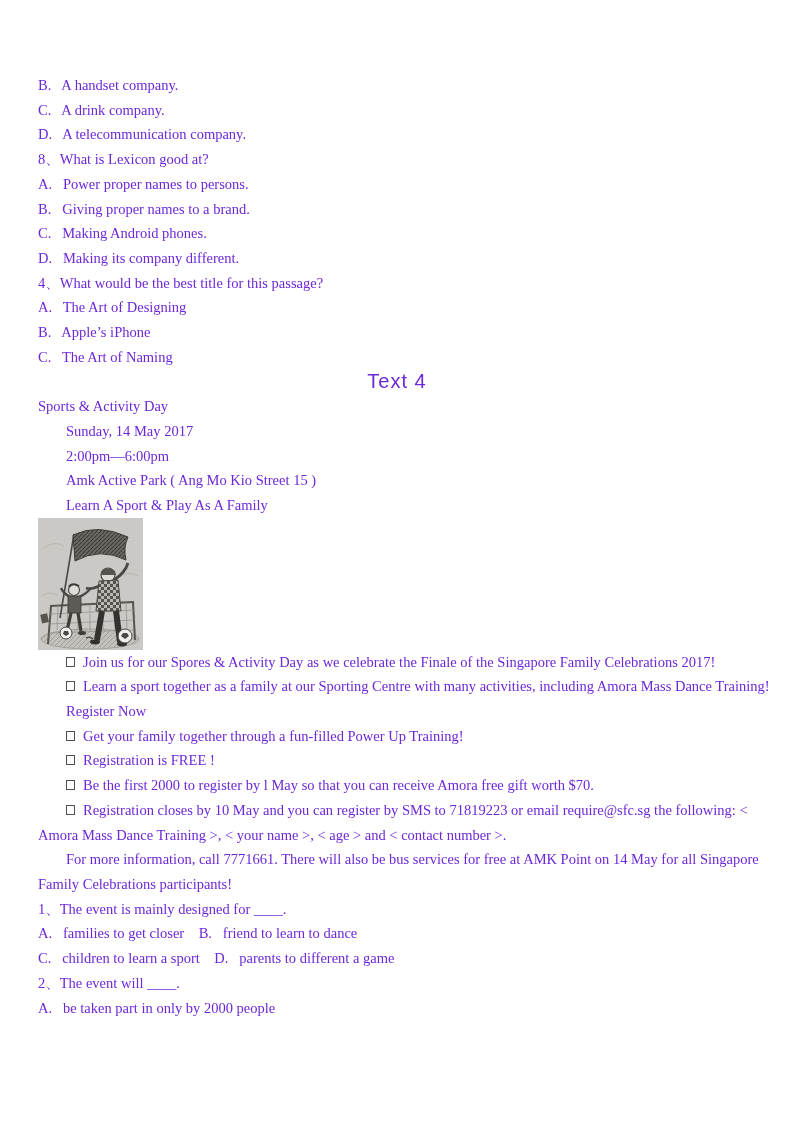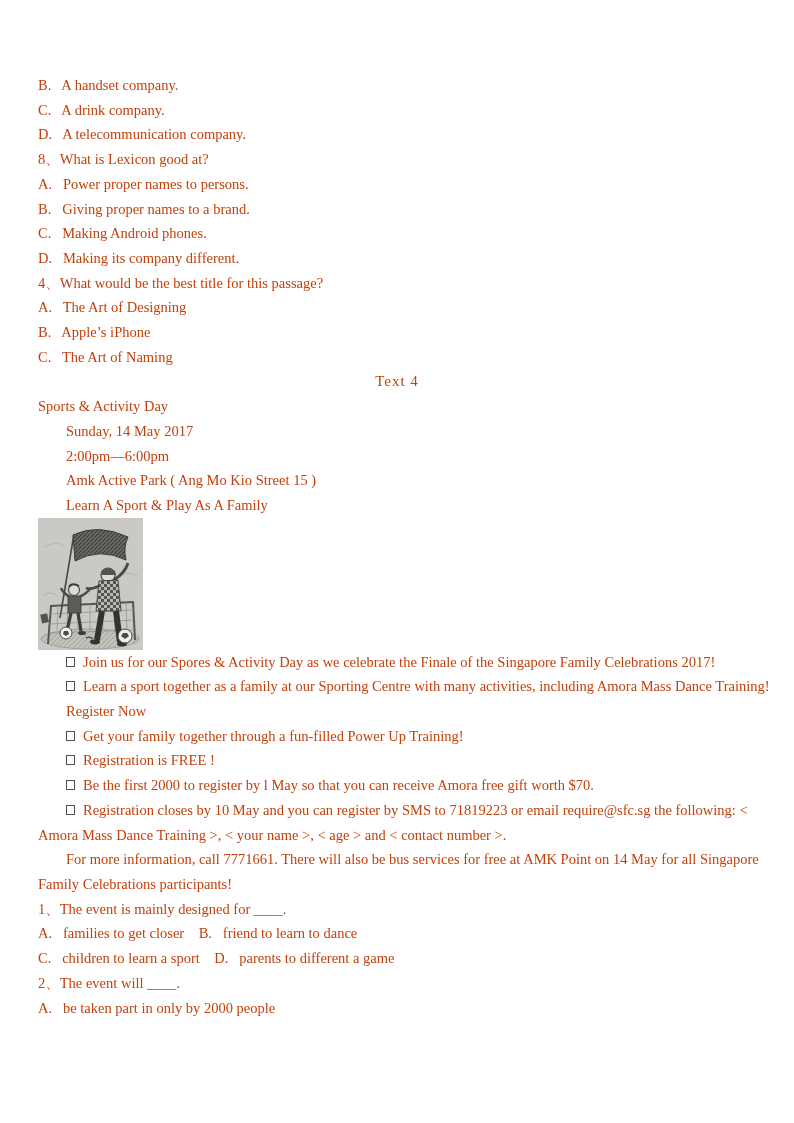--- a/index.html
+++ b/index.html
@@ -17,27 +17,27 @@
     position: absolute;
     top: 73px;
     left: 38px;
     width: 718px;
   }
   .line {
     line-height: 24.7px;
     min-height: 24.7px;
     font-size: 14.5px;
     white-space: pre;           
-    color: #c2410c;
+    color: #6d28d9;
   }
   .line.indent { padding-left: 28px; }
   .line.center { text-align: center; padding-left: 0; }
   .line.mono {
-    font-family: Liberation Serif, serif;
-    font-size: 15px;
+    font-family: Liberation Sans, sans-serif;
+    font-size: 20px;
     letter-spacing: 1px;
   }
   .bullet-square {
     display: inline-block;
     width: 9px;
     height: 10px;
     border: 1px solid #4f4f4f;
     margin-right: 8px;
     vertical-align: baseline;
     background: transparent;

